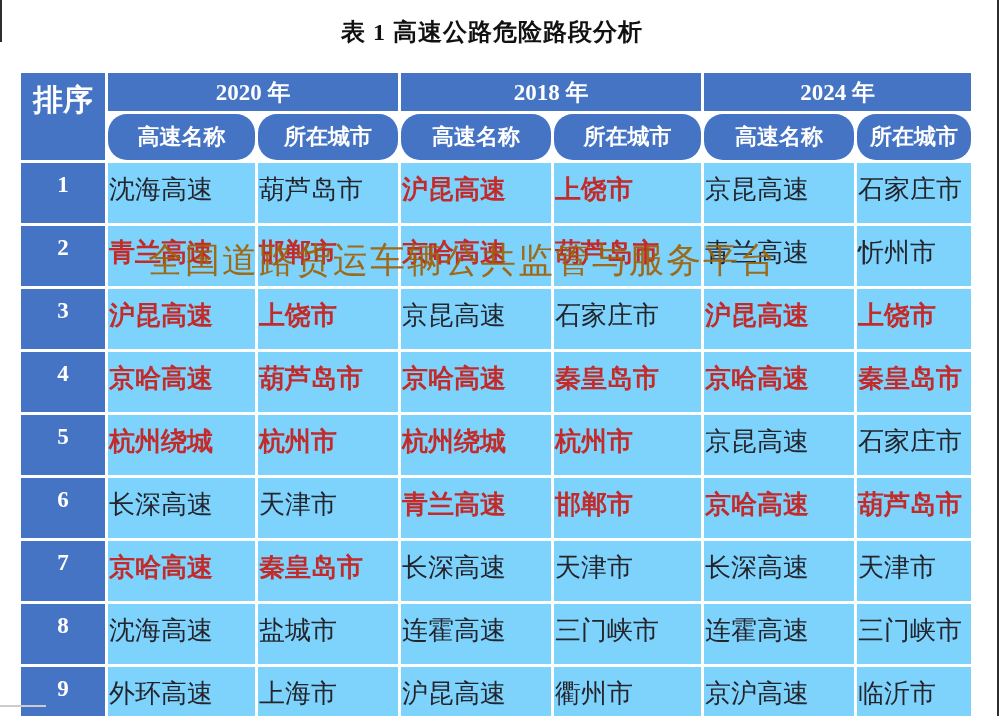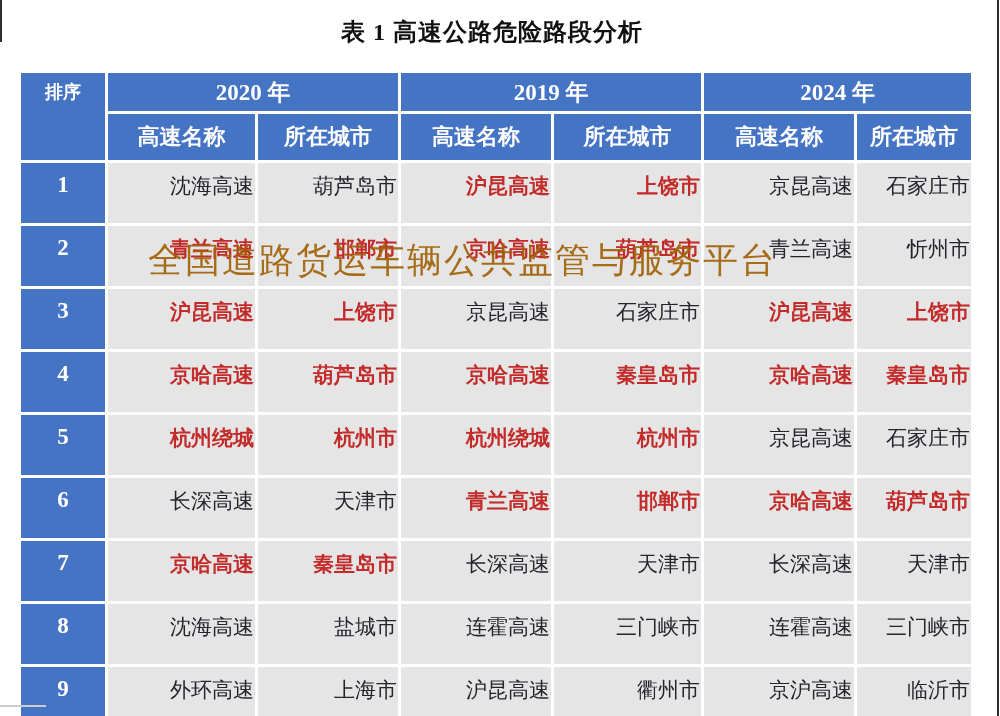--- a/index.html
+++ b/index.html
@@ -16,29 +16,29 @@
   }
   table.tbl{
     position:absolute;left:18px;top:70px;width:950px;
     table-layout:fixed;border-collapse:separate;border-spacing:3px;
     background:#ffffff;
   }
   .tbl th,.tbl td{overflow:hidden;white-space:nowrap;}
   .year-h,.sub-h,.rank-h{
     background:#4574c4;color:#ffffff;font-weight:bold;text-align:center;
   }
-  .rank-h{vertical-align:top;padding-top:7px;font-size:18px;}
+  .rank-h{vertical-align:top;padding-top:7px;font-size:30px;}
   .year-h{height:36px;font-size:23px;vertical-align:middle;margin-left:36px;}
-  .sub-h{height:44px;font-size:22px;vertical-align:middle;}
+  .sub-h{height:44px;font-size:22px;vertical-align:middle;border-radius:19px;}
   .rank-c{
     background:#4574c4;color:#ffffff;font-weight:bold;text-align:center;
     font-size:23px;vertical-align:top;padding-top:9px;height:50px;
   }
   .cell{
-    background:#e5e5e5;color:#24242c;text-align:right;font-size:21px;
+    background:#7dd3fc;color:#24242c;text-align:left;font-size:26px;
     vertical-align:top;padding-top:9px;height:50px;
   }
   .cell.red{color:#c32b2b;font-weight:bold;}
   .watermark{
     position:absolute;left:148px;top:237px;
     font-family:"Liberation Sans","DejaVu Sans",sans-serif;
     font-size:35px;color:#a16207;letter-spacing:2px;opacity:.92;
     pointer-events:none;white-space:nowrap;
   }
   .edge-right{position:absolute;right:1px;top:0;width:2px;height:716px;background:#2e2e2e;}
@@ -57,21 +57,21 @@
       <col style="width:140px">
     <col style="width:150px">
       <col style="width:147px">
       <col style="width:150px">
       <col style="width:114px">
   </colgroup>
   <thead>
     <tr>
       <th rowspan="2" class="rank-h">排序</th>
       <th colspan="2" class="year-h">2020 年</th>
-      <th colspan="2" class="year-h">2019 年</th>
+      <th colspan="2" class="year-h">2018 年</th>
       <th colspan="2" class="year-h">2024 年</th>
     </tr>
     <tr>
       <th class="sub-h">高速名称</th>
       <th class="sub-h">所在城市</th>
       <th class="sub-h">高速名称</th>
       <th class="sub-h">所在城市</th>
       <th class="sub-h">高速名称</th>
       <th class="sub-h">所在城市</th>
     </tr>

